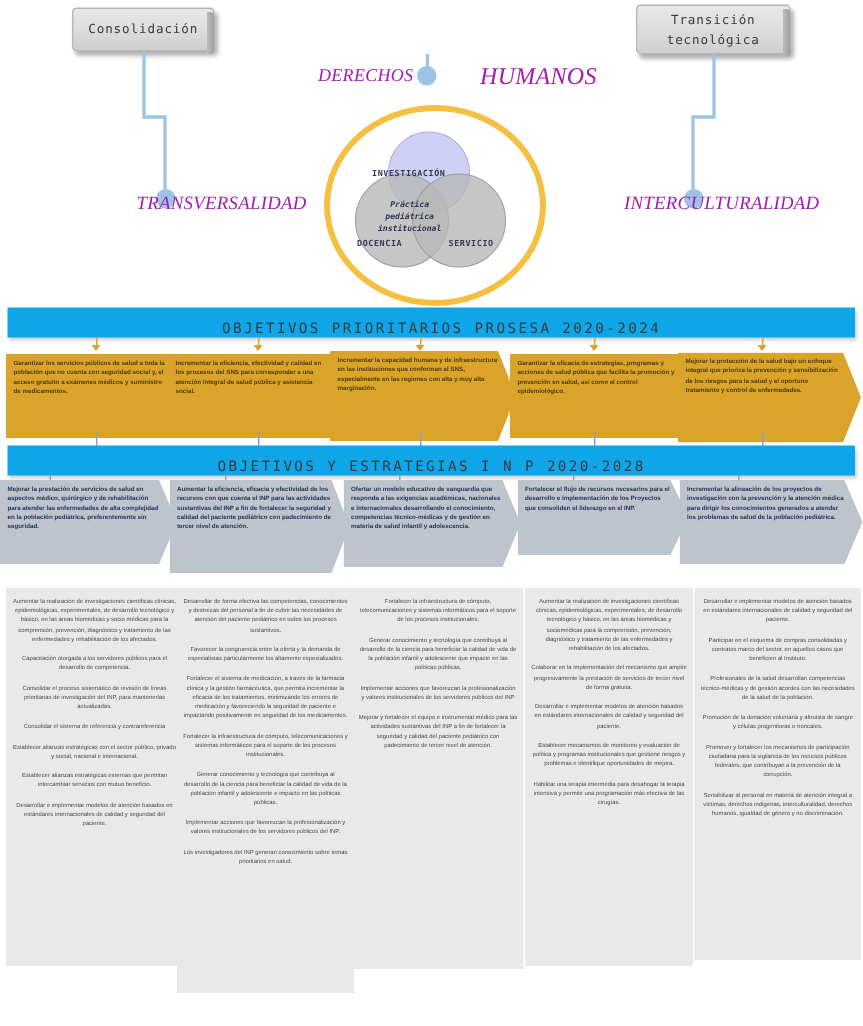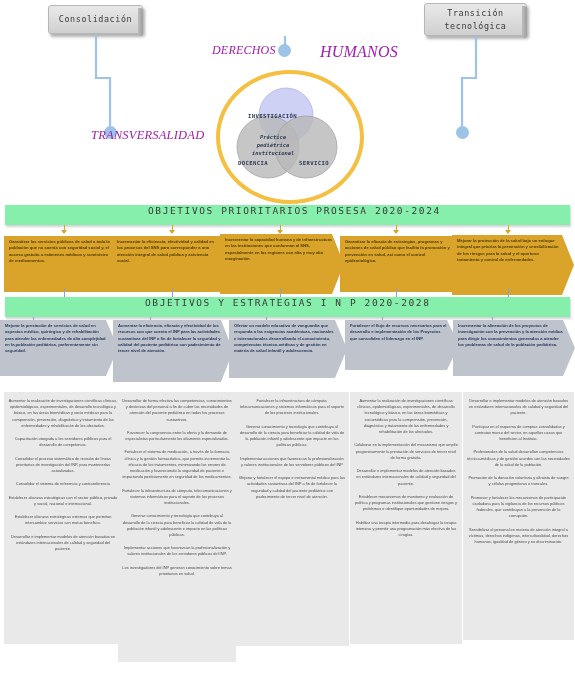--- a/index.html
+++ b/index.html
@@ -65,25 +65,25 @@
     color:#2e3a55;text-align:center;white-space:nowrap;
   }
   #venn-investigacion{left:52px;top:48px;font-size:5.6px;letter-spacing:.4px;font-weight:bold;}
   #venn-docencia{left:42px;top:95px;font-size:5.6px;letter-spacing:.4px;font-weight:bold;}
   #venn-servicio{left:103px;top:95px;font-size:5.6px;letter-spacing:.4px;font-weight:bold;}
   #venn-practica{left:56px;top:68px;font-size:5.4px;font-style:italic;font-weight:bold;line-height:1.5;}
 
   
   .band{
     position:absolute;left:5px;width:565px;height:20px;
-    background:#86efac;
+    background:#0ea5e9;
     box-shadow:1px 2px 2px rgba(0,0,0,.18);
     font-family:"DejaVu Sans Mono", monospace;
     font-size:9.5px;letter-spacing:1.6px;color:#3a3a3a;
-    display:flex;align-items:flex-start;
+    display:flex;align-items:flex-end;
     box-sizing:border-box;
   }
   #band-prosesa{top:205px;}
   #band-prosesa .band-inner{padding-left:143px;}
   #band-inp{top:297px;}
   #band-inp .band-inner{padding-left:140px;}
   .band-inner{white-space:nowrap;}
 
   
   .chev-row{position:absolute;left:0;width:575px;}
@@ -163,20 +163,21 @@
   <svg style="position:absolute;left:0;top:0;width:575px;height:200px;">
     <polyline class="connector" points="96,34 96,78 110,78 110,132"></polyline>
     <polyline class="connector" points="285,36 285,49"></polyline>
     <polyline class="connector" points="476,36 476,78 462,78 462,132"></polyline>
   </svg>
   <div class="dot" style="left:104px;top:126px;"></div>
   <div class="dot" style="left:278px;top:44px;"></div>
   <div class="dot" style="left:456px;top:126px;"></div>
 
   <div class="axis-label" id="lbl-transversalidad">TRANSVERSALIDAD</div>
+  <div class="axis-label" id="lbl-interculturalidad">INTERCULTURALIDAD</div>
   <div class="axis-label" id="lbl-derechos">DERECHOS</div>
   <div class="axis-label" id="lbl-humanos">HUMANOS</div>
 
   <div class="venn">
     <div class="ring"></div>
     <svg style="position:absolute;left:0;top:0;width:180px;height:135px;">
       <circle cx="90" cy="50" r="27" fill="#c5c8f2" fill-opacity="0.85" stroke="#a9aee0" stroke-width="0.7"></circle>
       <circle cx="72" cy="82" r="31" fill="#b8b8b8" fill-opacity="0.80" stroke="#9e9e9e" stroke-width="0.7"></circle>
       <circle cx="110" cy="82" r="31" fill="#b8b8b8" fill-opacity="0.80" stroke="#9e9e9e" stroke-width="0.7"></circle>
     </svg>

